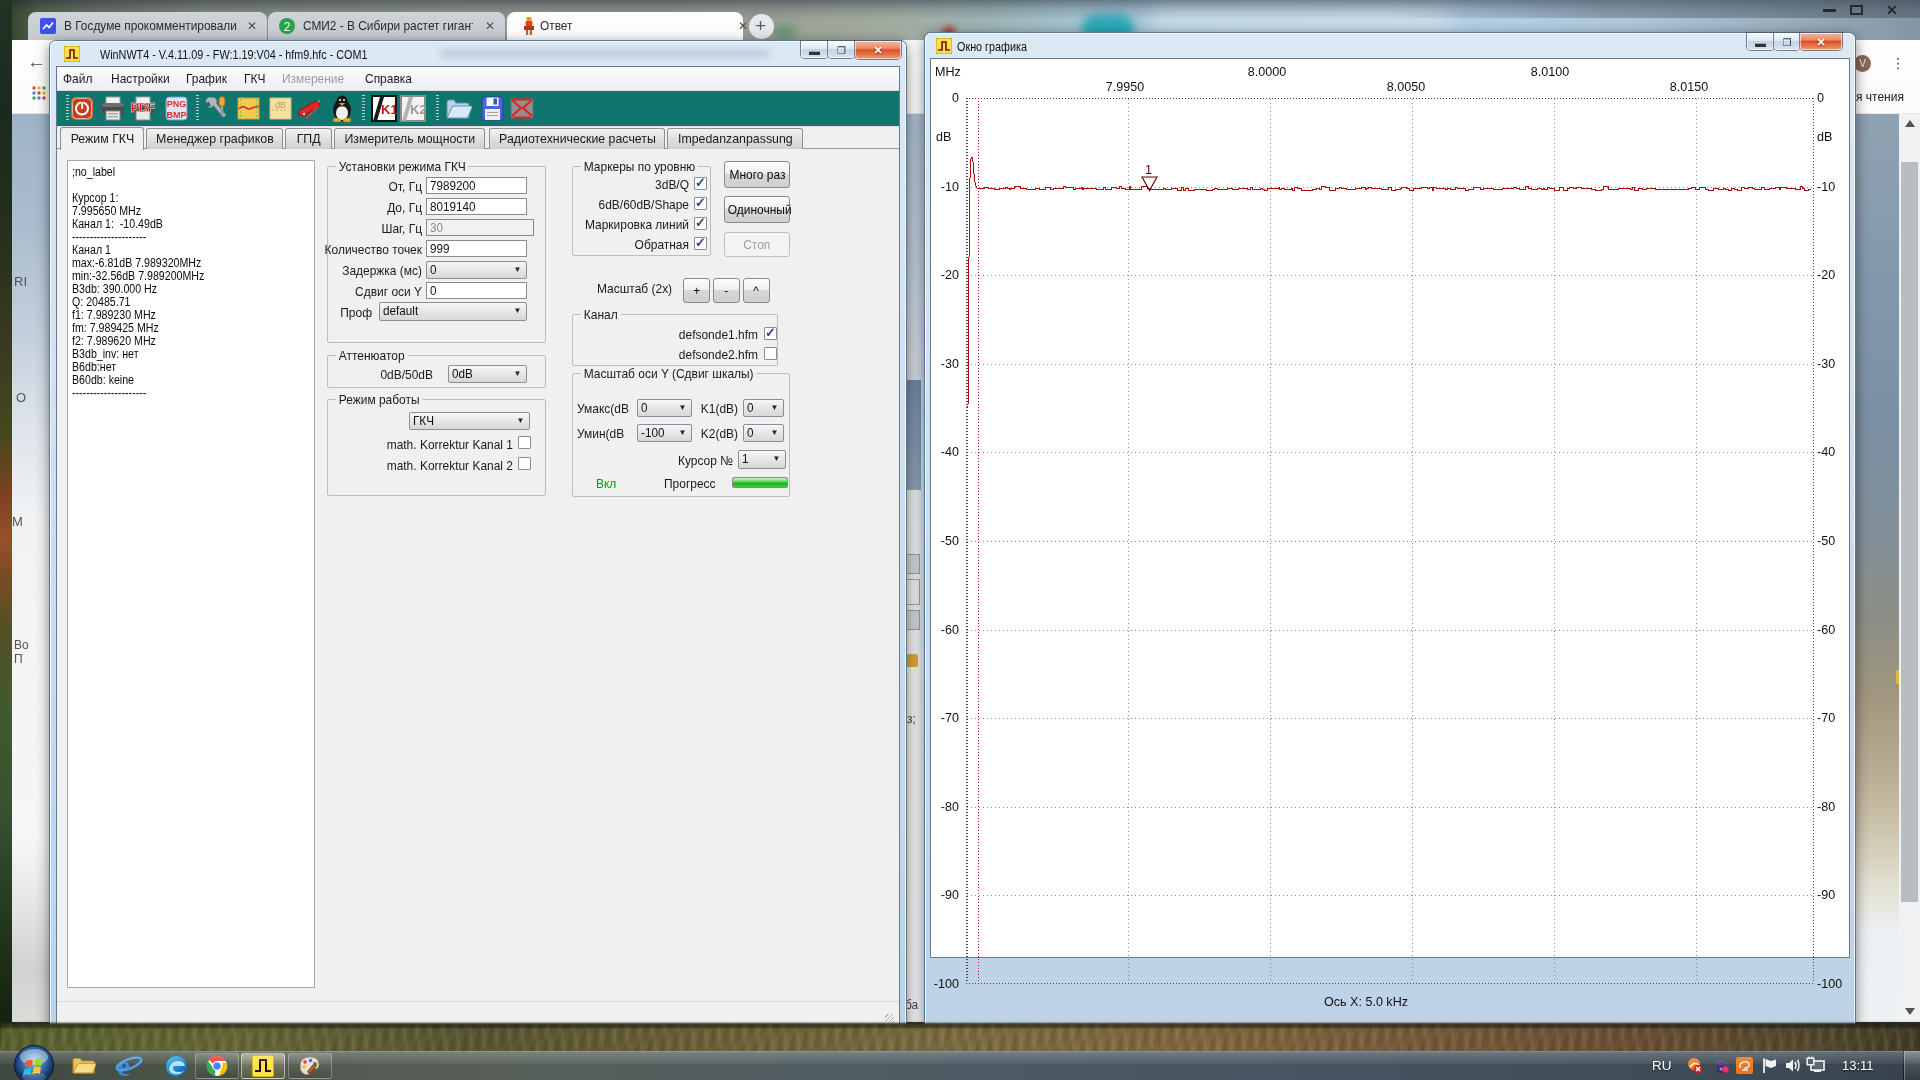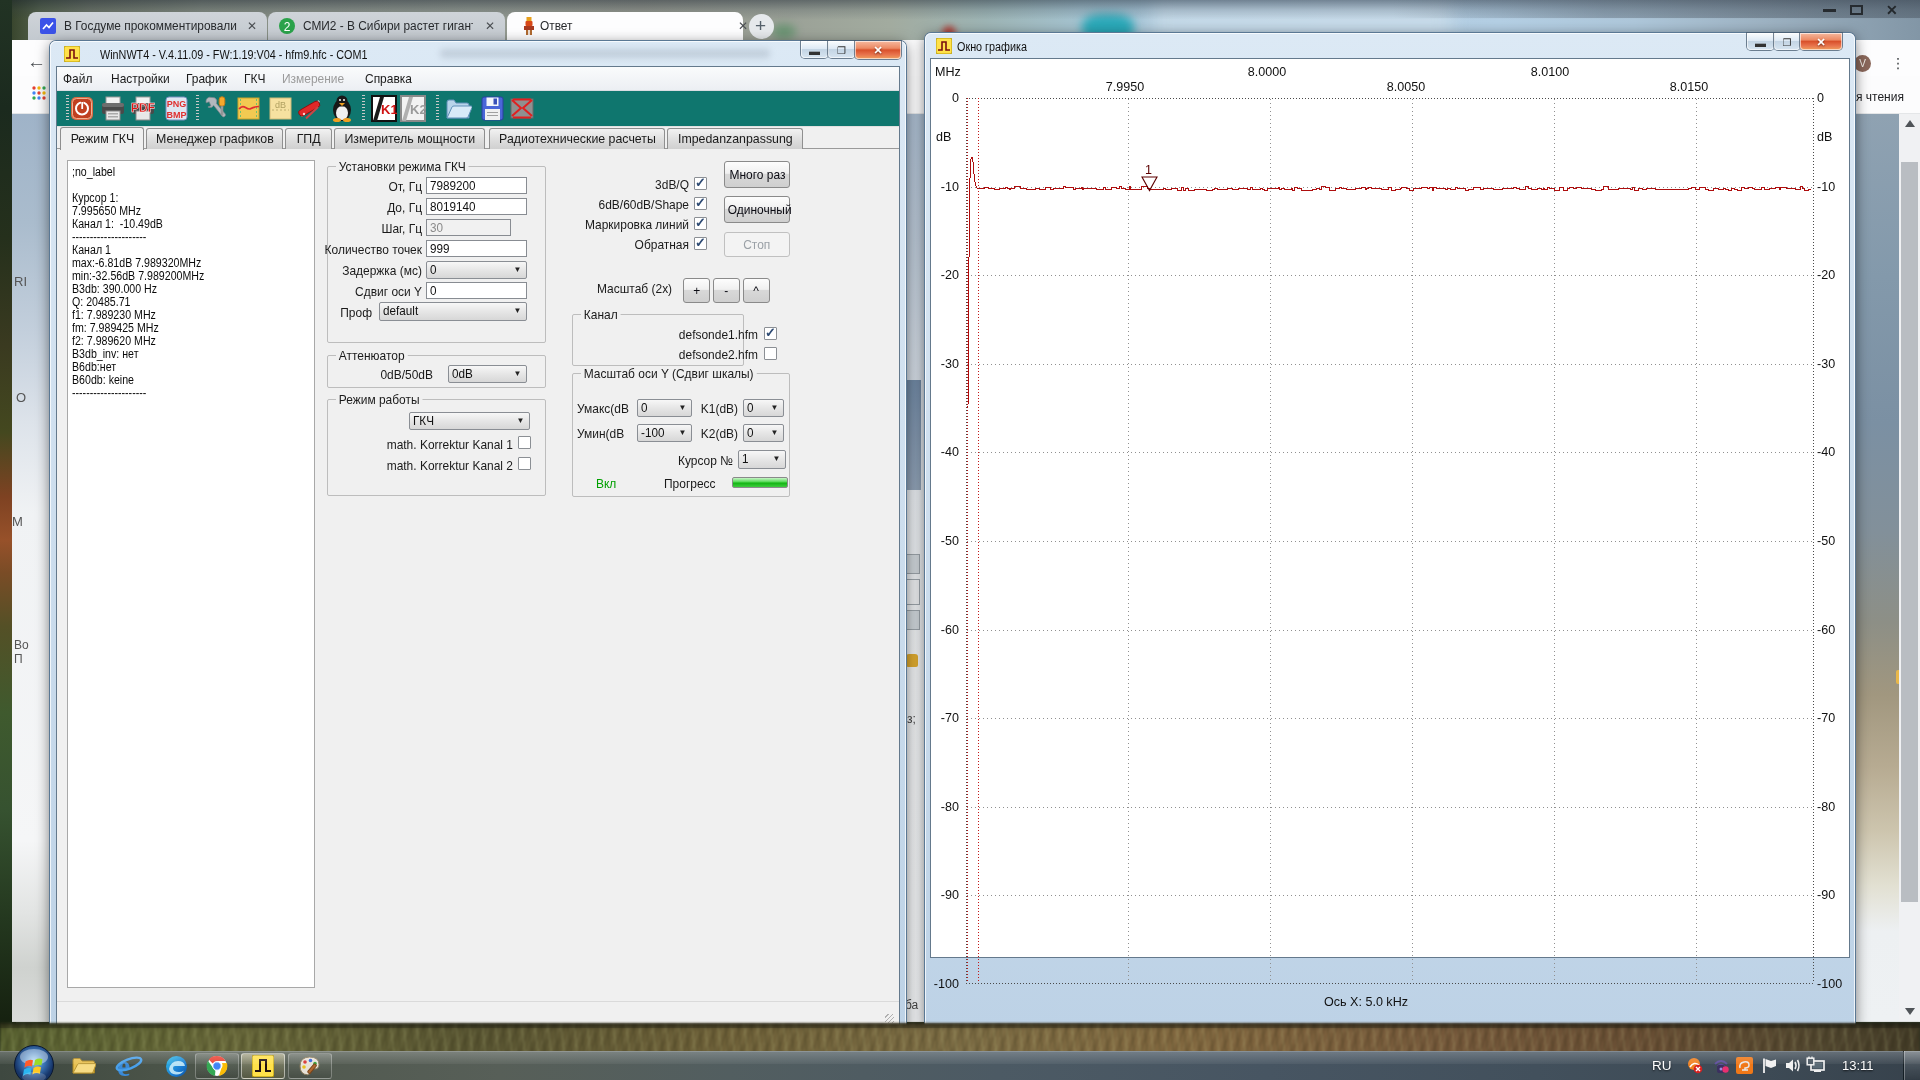--- a/index.html
+++ b/index.html
@@ -314,21 +314,21 @@
     </div>
 
     <div class="gb" style="left:270px;top:99px;width:219px;height:177px">
           <b>Установки режима ГКЧ</b>
         </div>
     <div class="lblr" style="left:265px;top:112px;width:100px">От, Гц</div>
         <div class="inp" style="left:369px;top:110px;width:101px;height:17px"><span>7989200</span></div>
     <div class="lblr" style="left:265px;top:133px;width:100px">До, Гц</div>
         <div class="inp" style="left:369px;top:131px;width:101px;height:17px"><span>8019140</span></div>
     <div class="lblr" style="left:265px;top:154px;width:100px">Шаг, Гц</div>
-        <div class="inp dis" style="left:369px;top:152px;width:85px;height:17px"><span>30</span></div>
+        <div class="inp dis" style="left:369px;top:152px;width:108px;height:17px"><span>30</span></div>
     <div class="lblr" style="left:245px;top:175px;width:120px">Количество точек</div>
         <div class="inp" style="left:369px;top:173px;width:101px;height:17px"><span>999</span></div>
     <div class="lblr" style="left:245px;top:196px;width:120px">Задержка (мс)</div>
         <div class="combo" style="left:369px;top:194px;width:101px;height:18px"><span>0</span><i>▼</i></div>
     <div class="lblr" style="left:245px;top:217px;width:120px">Сдвиг оси Y</div>
         <div class="inp" style="left:369px;top:215px;width:101px;height:17px"><span>0</span></div>
     <div class="lblr" style="left:245px;top:238px;width:70px">Проф</div>
         <div class="combo" style="left:322px;top:235px;width:148px;height:19px"><span>default</span><i>▼</i></div>
 
     <div class="gb" style="left:270px;top:288px;width:219px;height:33px">
@@ -339,39 +339,42 @@
 
     <div class="gb" style="left:270px;top:332px;width:219px;height:97px">
           <b>Режим работы</b>
         </div>
     <div class="combo" style="left:352px;top:345px;width:121px;height:18px"><span>ГКЧ</span><i>▼</i></div>
     <div class="lblr" style="left:286px;top:370px;width:170px">math. Korrektur Kanal 1</div>
         <div class="chk" style="left:461px;top:369px"></div>
     <div class="lblr" style="left:286px;top:391px;width:170px">math. Korrektur Kanal 2</div>
         <div class="chk" style="left:461px;top:390px"></div>
 
+    <div class="gb" style="left:515px;top:99px;width:139px;height:90px">
+          <b>Маркеры по уровню</b>
+        </div>
     <div class="lblr" style="left:532px;top:110px;width:100px">3dB/Q</div>
         <div class="chk c" style="left:637px;top:110px"></div>
     <div class="lblr" style="left:512px;top:130px;width:120px">6dB/60dB/Shape</div>
         <div class="chk c" style="left:637px;top:130px"></div>
     <div class="lblr" style="left:502px;top:150px;width:130px">Маркировка линий</div>
         <div class="chk c" style="left:637px;top:150px"></div>
     <div class="lblr" style="left:532px;top:170px;width:100px">Обратная</div>
         <div class="chk c" style="left:637px;top:170px"></div>
 
     <div class="btn" style="left:667px;top:94px;width:66px;height:27px;line-height:25px"><span>Много раз</span></div>
     <div class="btn" style="left:667px;top:129px;width:66px;height:27px;line-height:25px"><span>Одиночный</span></div>
     <div class="btn dis" style="left:667px;top:165px;width:66px;height:25px;line-height:23px"><span>Стоп</span></div>
 
     <div class="lbl" style="left:540px;top:214px">Масштаб (2x)</div>
     <div class="btn" style="left:626px;top:211px;width:27px;height:25px;line-height:23px"><span>+</span></div>
     <div class="btn" style="left:656px;top:211px;width:27px;height:25px;line-height:23px"><span>-</span></div>
     <div class="btn" style="left:686px;top:211px;width:27px;height:25px;line-height:23px"><span>^</span></div>
 
-    <div class="gb" style="left:515px;top:247px;width:172px;height:52px">
+    <div class="gb" style="left:515px;top:247px;width:206px;height:52px">
           <b>Канал</b>
         </div>
     <div class="lblr" style="left:571px;top:260px;width:130px">defsonde1.hfm</div>
         <div class="chk c" style="left:707px;top:260px"></div>
     <div class="lblr" style="left:571px;top:280px;width:130px">defsonde2.hfm</div>
         <div class="chk" style="left:707px;top:280px"></div>
 
     <div class="gb" style="left:515px;top:306px;width:218px;height:124px">
           <b>Масштаб оси Y (Сдвиг шкалы)</b>
         </div>

